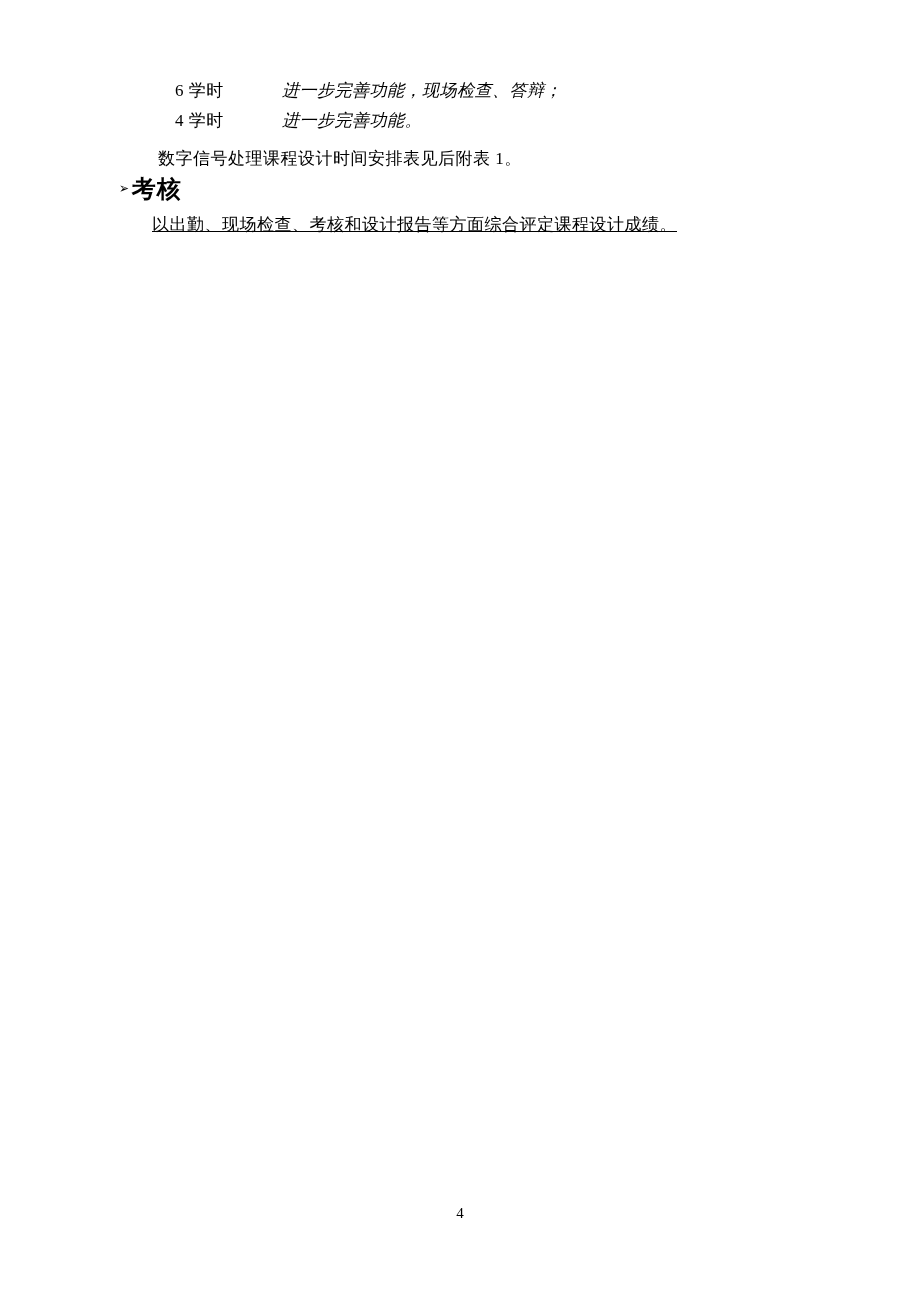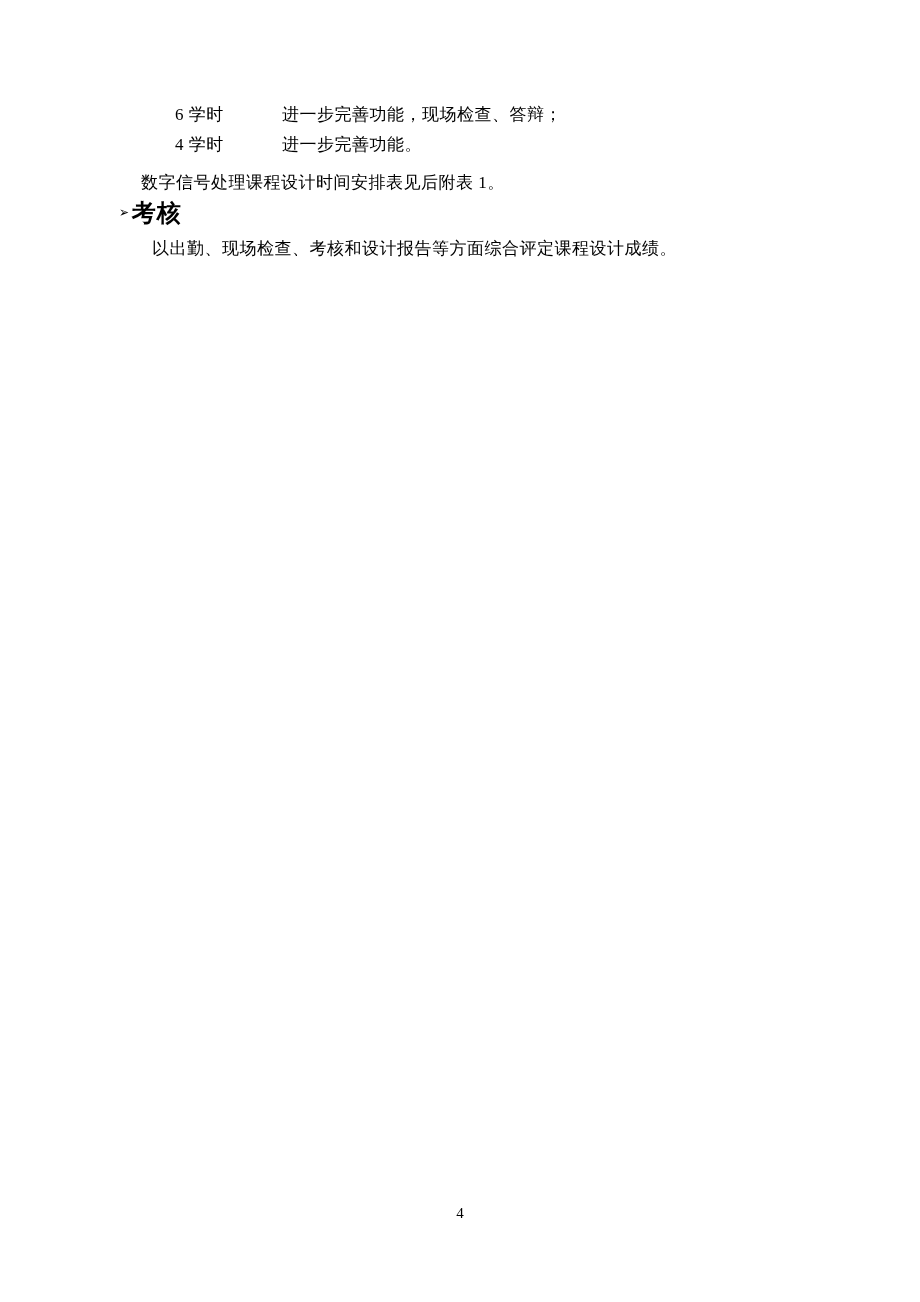--- a/index.html
+++ b/index.html
@@ -9,45 +9,46 @@
     height: 1302px;
     background: #ffffff;
     font-family: "SimSun", "宋体", "Songti SC", serif;
     color: #000;
   }
   .page {
     position: relative;
     width: 808px;
     height: 1302px;
     box-sizing: border-box;
-    padding: 100px 118px 0 118px;
+    padding: 76px 118px 0 118px;
   }
   .row {
     display: flex;
     font-size: 17px;
     line-height: 30px;
     letter-spacing: 0.5px;
   }
   .indent-hours {
     margin-left: 57px;
     font-family: "Times New Roman", "SimSun", serif;
   }
   .hours-col {
     width: 107px;
   }
   .desc-col {
     flex: 1;
+    font-style: italic;
   }
   .line {
     font-size: 17px;
     line-height: 30px;
     letter-spacing: 0.5px;
   }
   .indent1 {
-    margin-left: 23px;
+    margin-left: 40px;
     margin-top: 8px;
   }
   .heading-row {
     display: flex;
     align-items: center;
     margin-top: 0px;
     line-height: 30px;
   }
   .arrow {
     font-size: 14px;
@@ -57,20 +58,21 @@
   }
   .heading {
     font-family: "SimHei", "黑体", "Heiti SC", sans-serif;
     font-size: 24px;
     font-weight: bold;
     letter-spacing: 1px;
   }
   .body-indent {
     margin-left: 34px;
     margin-top: 6px;
+    text-decoration: underline;
   }
   .page-number {
     position: absolute;
     bottom: 80px;
     left: 0;
     width: 920px;
     text-align: center;
     font-family: "Times New Roman", serif;
     font-size: 15px;
   }

